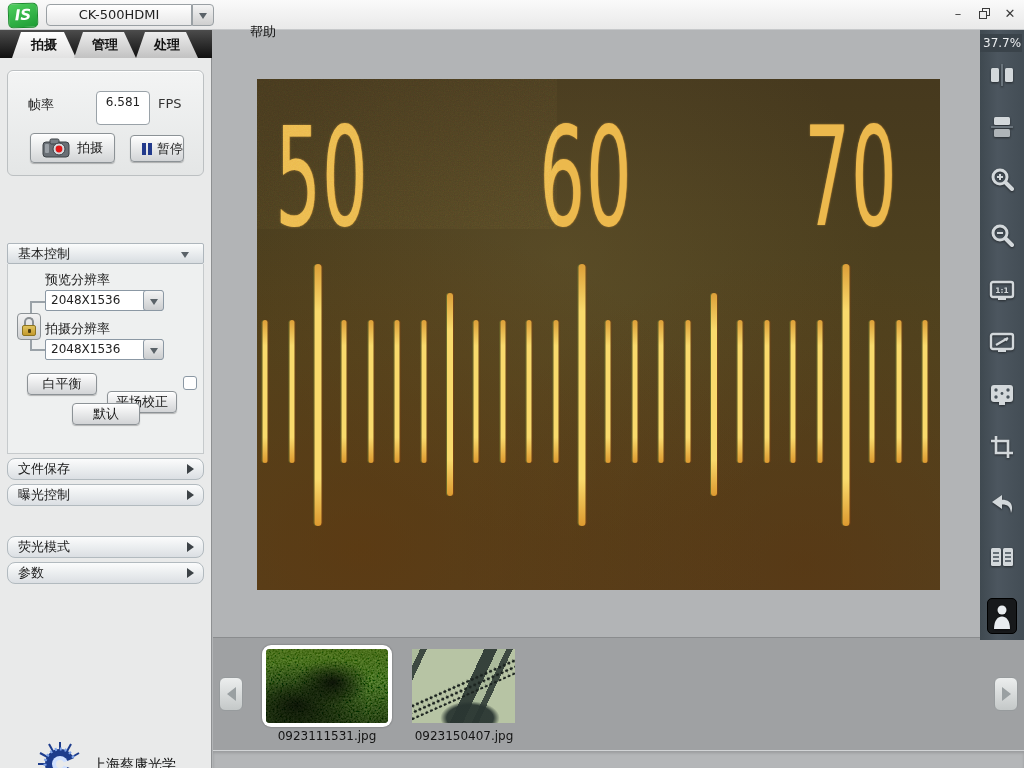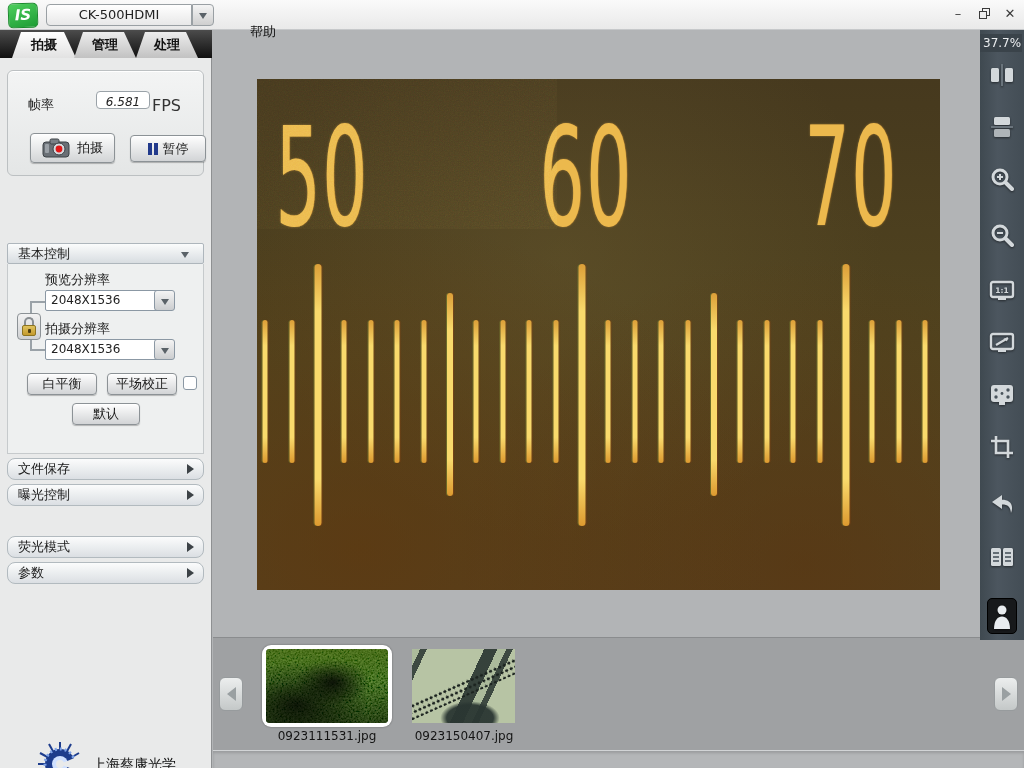--- a/index.html
+++ b/index.html
@@ -37,57 +37,57 @@
   .tab.t1 { left:74px; width:62px; background:linear-gradient(180deg,#ededed,#c2c2c2); }
   .tab.t2 { left:136px; width:62px; background:linear-gradient(180deg,#ededed,#c2c2c2); }
 
   
   .left-panel { position:absolute; left:0; top:58px; width:212px; height:710px;
     background:#e9eaea; border-right:1px solid #8e9092; z-index:20; }
   .groupbox { position:absolute; left:7px; width:197px; border:1px solid #bcc0c2; border-radius:6px;
     background:linear-gradient(180deg,#f3f4f4,#e4e6e6); box-shadow:inset 0 1px 0 #fff; }
   .g-framerate { top:12px; height:106px; }
   .fr-label { position:absolute; left:20px; top:25px; font-size:13px; color:#222; }
-  .fr-input { position:absolute; left:88px; top:20px; width:54px; height:18px; background:#fff;
-    border:1px solid #9aa2a8; border-radius:4px; text-align:center; line-height:20px; font-size:12px; color:#222;font-style:italic; }
-  .fr-unit { position:absolute; left:144px; top:25px; font-size:16px; color:#333; }
+  .fr-input { position:absolute; left:88px; top:20px; width:54px; height:34px; background:#fff;
+    border:1px solid #9aa2a8; border-radius:4px; text-align:center; line-height:20px; font-size:12px; color:#222; }
+  .fr-unit { position:absolute; left:150px; top:25px; font-size:13px; color:#333; }
   .btn { background:linear-gradient(180deg,#fefefe,#d2d4d6); border:1px solid #8c9296; border-radius:4px;
     box-shadow:inset 0 1px 0 #fff, 0 1px 1px rgba(0,0,0,.25); font-size:13px; color:#1a1a1a;
     display:flex; align-items:center; justify-content:center; gap:5px; cursor:default; }
   .btn-capture { position:absolute; left:22px; top:62px; width:85px; height:30px; }
-  .btn-pause { position:absolute; left:122px; top:64px; width:76px; height:27px; }
+  .btn-pause { position:absolute; left:122px; top:64px; width:54px; height:27px;justify-content:flex-end; }
   .pause-glyph { display:inline-flex; gap:2px; }
   .pause-glyph i { width:4px; height:12px; background:#223a8c; display:inline-block; }
 
   .bc-header { position:absolute; left:7px; top:185px; width:197px; height:21px;
     background:linear-gradient(180deg,#fbfcfc,#d8dde1); border:1px solid #aeb6bc; border-radius:2px;
     line-height:19px; padding-left:10px; font-size:13px; color:#1a1a1a; }
   .bc-header .tri-down { left:auto; right:10px; }
   .bc-body { position:absolute; left:7px; top:206px; width:197px; height:190px;
     background:#eef0f0; border:1px solid #c6cacc; border-top:none; }
 
   .res-label { position:absolute; font-size:13px; color:#222; }
-  .combo { position:absolute; width:130px; height:21px; }
+  .combo { position:absolute; width:119px; height:21px; }
   .combo .field { position:absolute; left:0; top:0; width:118px; height:21px; background:#fff;
     border:1px solid #8b98a4; border-radius:2px; font-size:12px; line-height:19px; padding-left:5px; color:#222; }
   .combo .arrow-btn { position:absolute; right:0; top:0; width:21px; height:21px;
     background:linear-gradient(180deg,#f4f4f4,#cbcdcf); border:1px solid #8b98a4; border-radius:3px; }
   .bracket-v { position:absolute; left:30px; top:243px; width:2px; height:50px; background:#9aa2a8; }
   .bracket-h1 { position:absolute; left:30px; top:243px; width:15px; height:2px; background:#9aa2a8; }
   .bracket-h2 { position:absolute; left:30px; top:291px; width:15px; height:2px; background:#9aa2a8; }
   .lock-btn { position:absolute; left:17px; top:255px; width:24px; height:27px;
     background:linear-gradient(180deg,#f2f2f2,#cfd1d3); border:1px solid #8c9296; border-radius:4px; }
   .lock-shackle { position:absolute; left:6px; top:3px; width:10px; height:9px;
     border:2px solid #8a8f93; border-bottom:none; border-radius:5px 5px 0 0; }
   .lock-body { position:absolute; left:4px; top:11px; width:14px; height:11px; background:linear-gradient(180deg,#e0c35e,#c49a2e);
     border:1px solid #8d7420; border-radius:2px; }
   .lock-hole { position:absolute; left:5px; top:3px; width:3px; height:4px; background:#4e3d0e; border-radius:1px; }
 
   .btn-wb { position:absolute; left:27px; top:315px; width:70px; height:22px; font-size:13px; }
-  .btn-ffc { position:absolute; left:107px; top:315px; width:70px; height:22px; font-size:13px; }
+  .btn-ffc { position:absolute; left:107px; top:333px; width:70px; height:22px; font-size:13px; }
   .ffc-check { position:absolute; left:183px; top:318px; width:14px; height:14px; background:#fff;
     border:1px solid #8b98a4; border-radius:3px; }
   .btn-default { position:absolute; left:72px; top:345px; width:68px; height:22px; font-size:13px; }
 
   .section-bar { position:absolute; left:7px; width:197px; height:22px;
     background:linear-gradient(180deg,#fbfcfc,#dbdfe3); border:1px solid #b2babf; border-radius:8px;
     line-height:20px; padding-left:10px; font-size:13px; color:#1a1a1a; }
   .tri-right { position:absolute; right:9px; top:50%; transform:translateY(-50%);
     width:0; height:0; border-top:5px solid transparent; border-bottom:5px solid transparent; border-left:7px solid #3c4246; }
 

